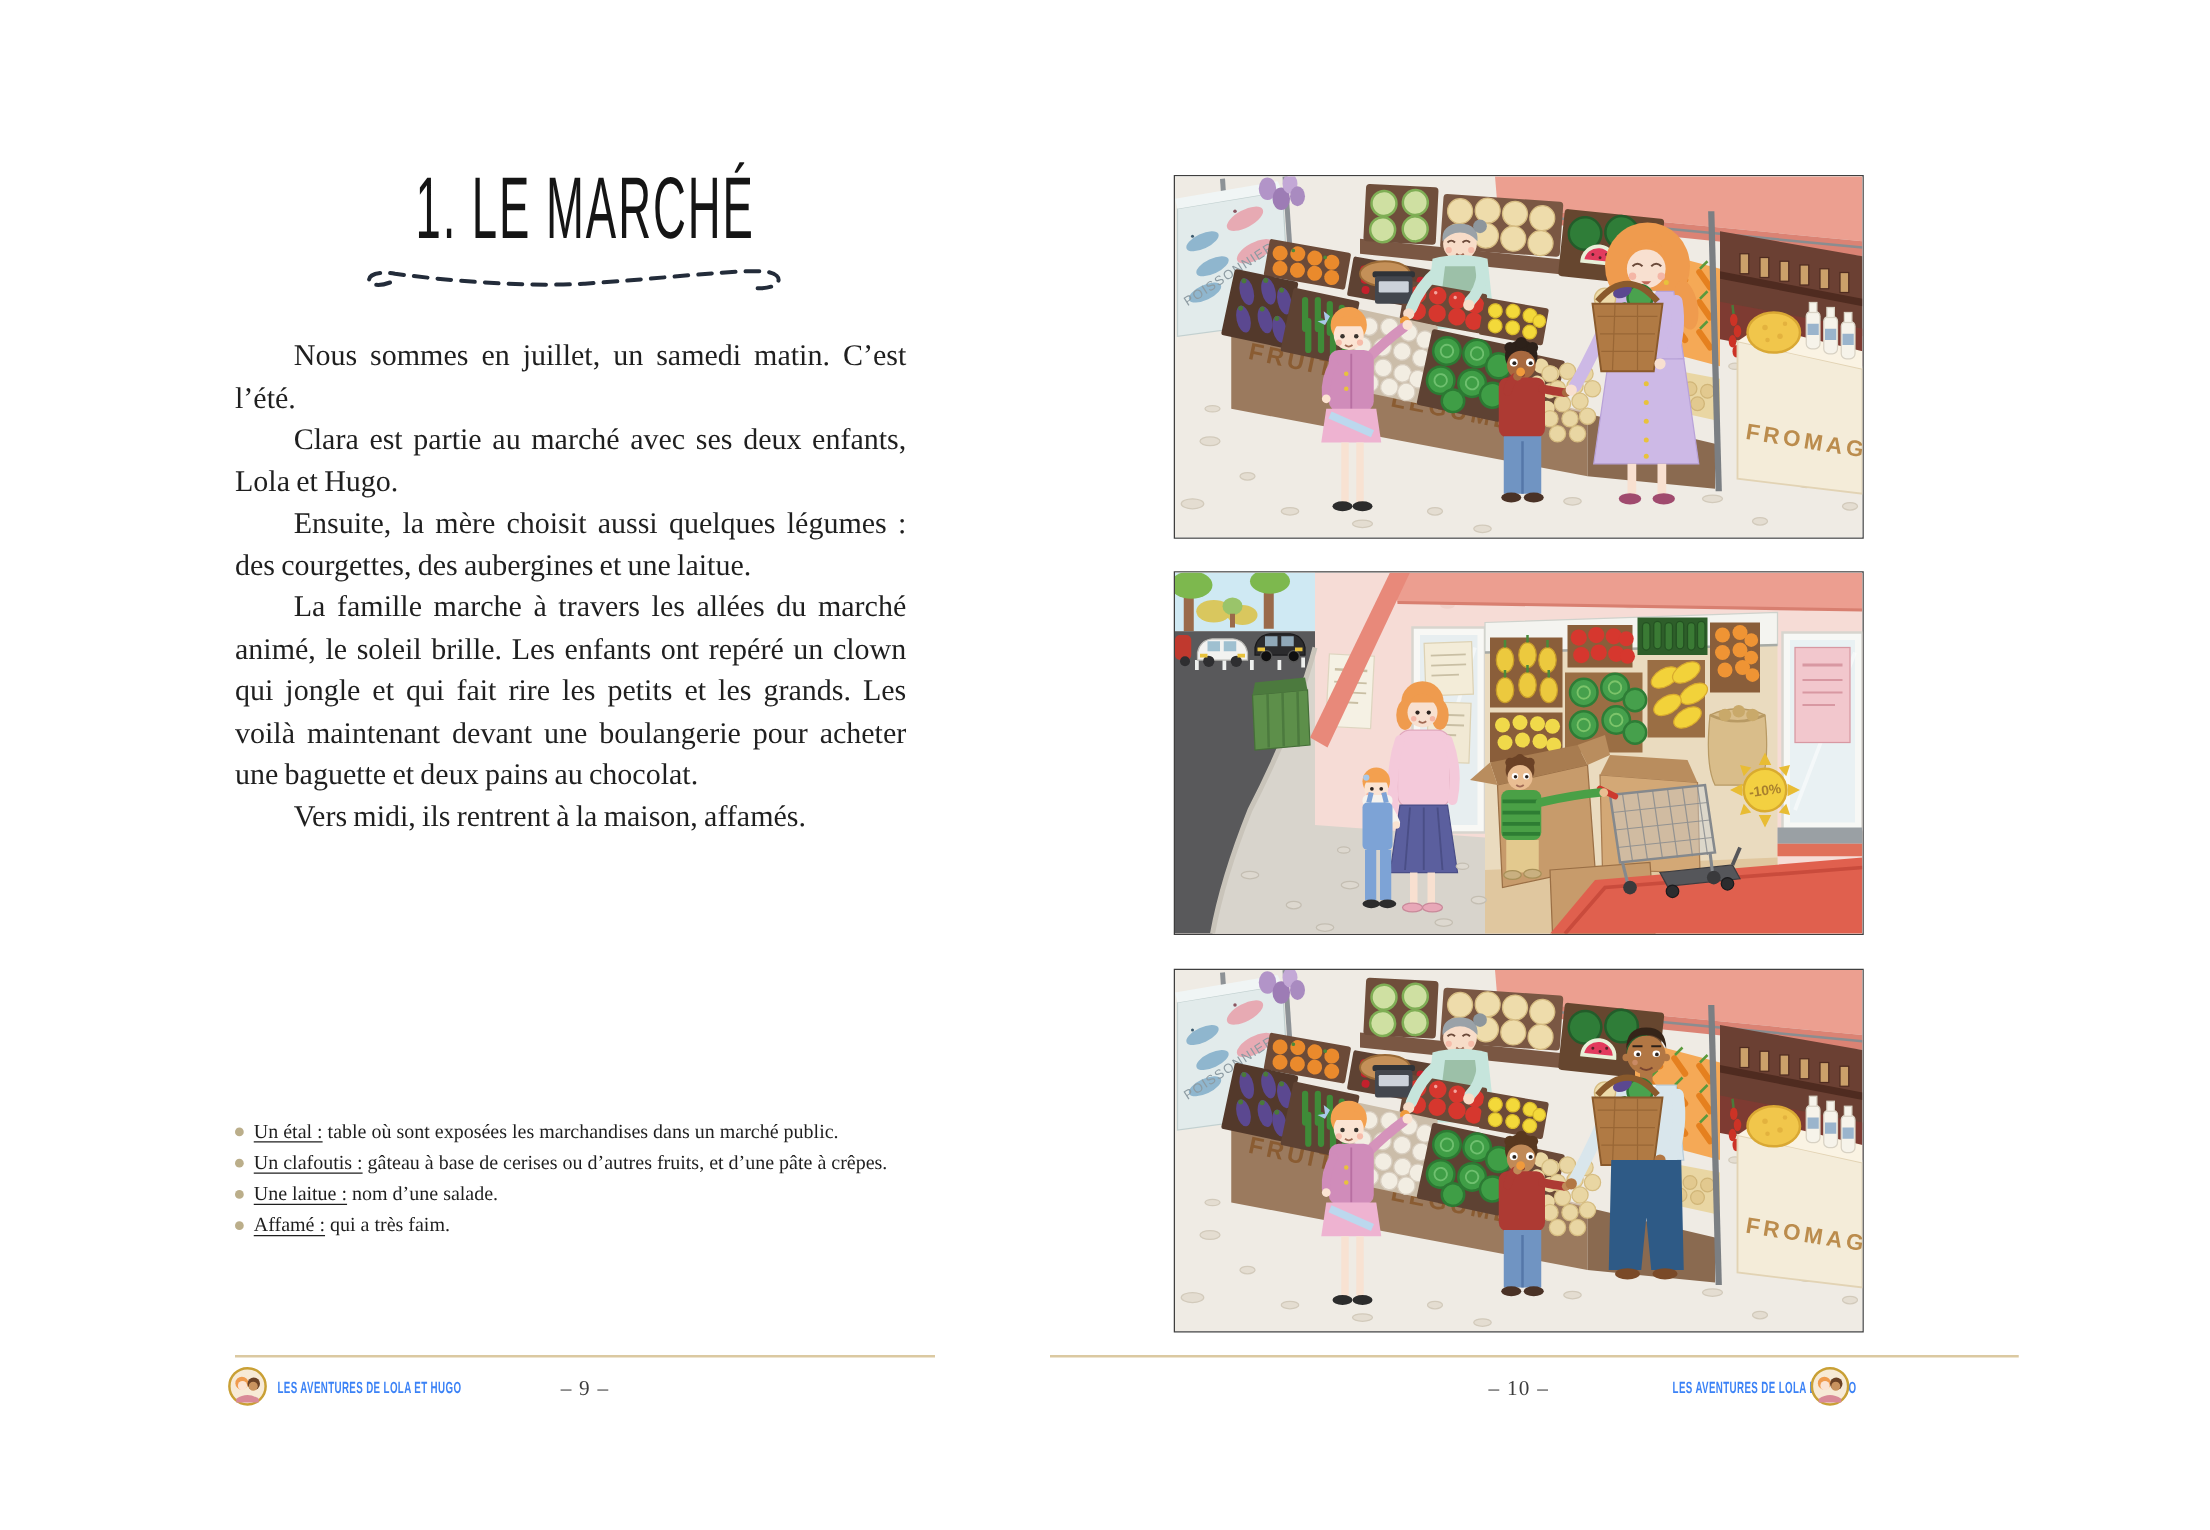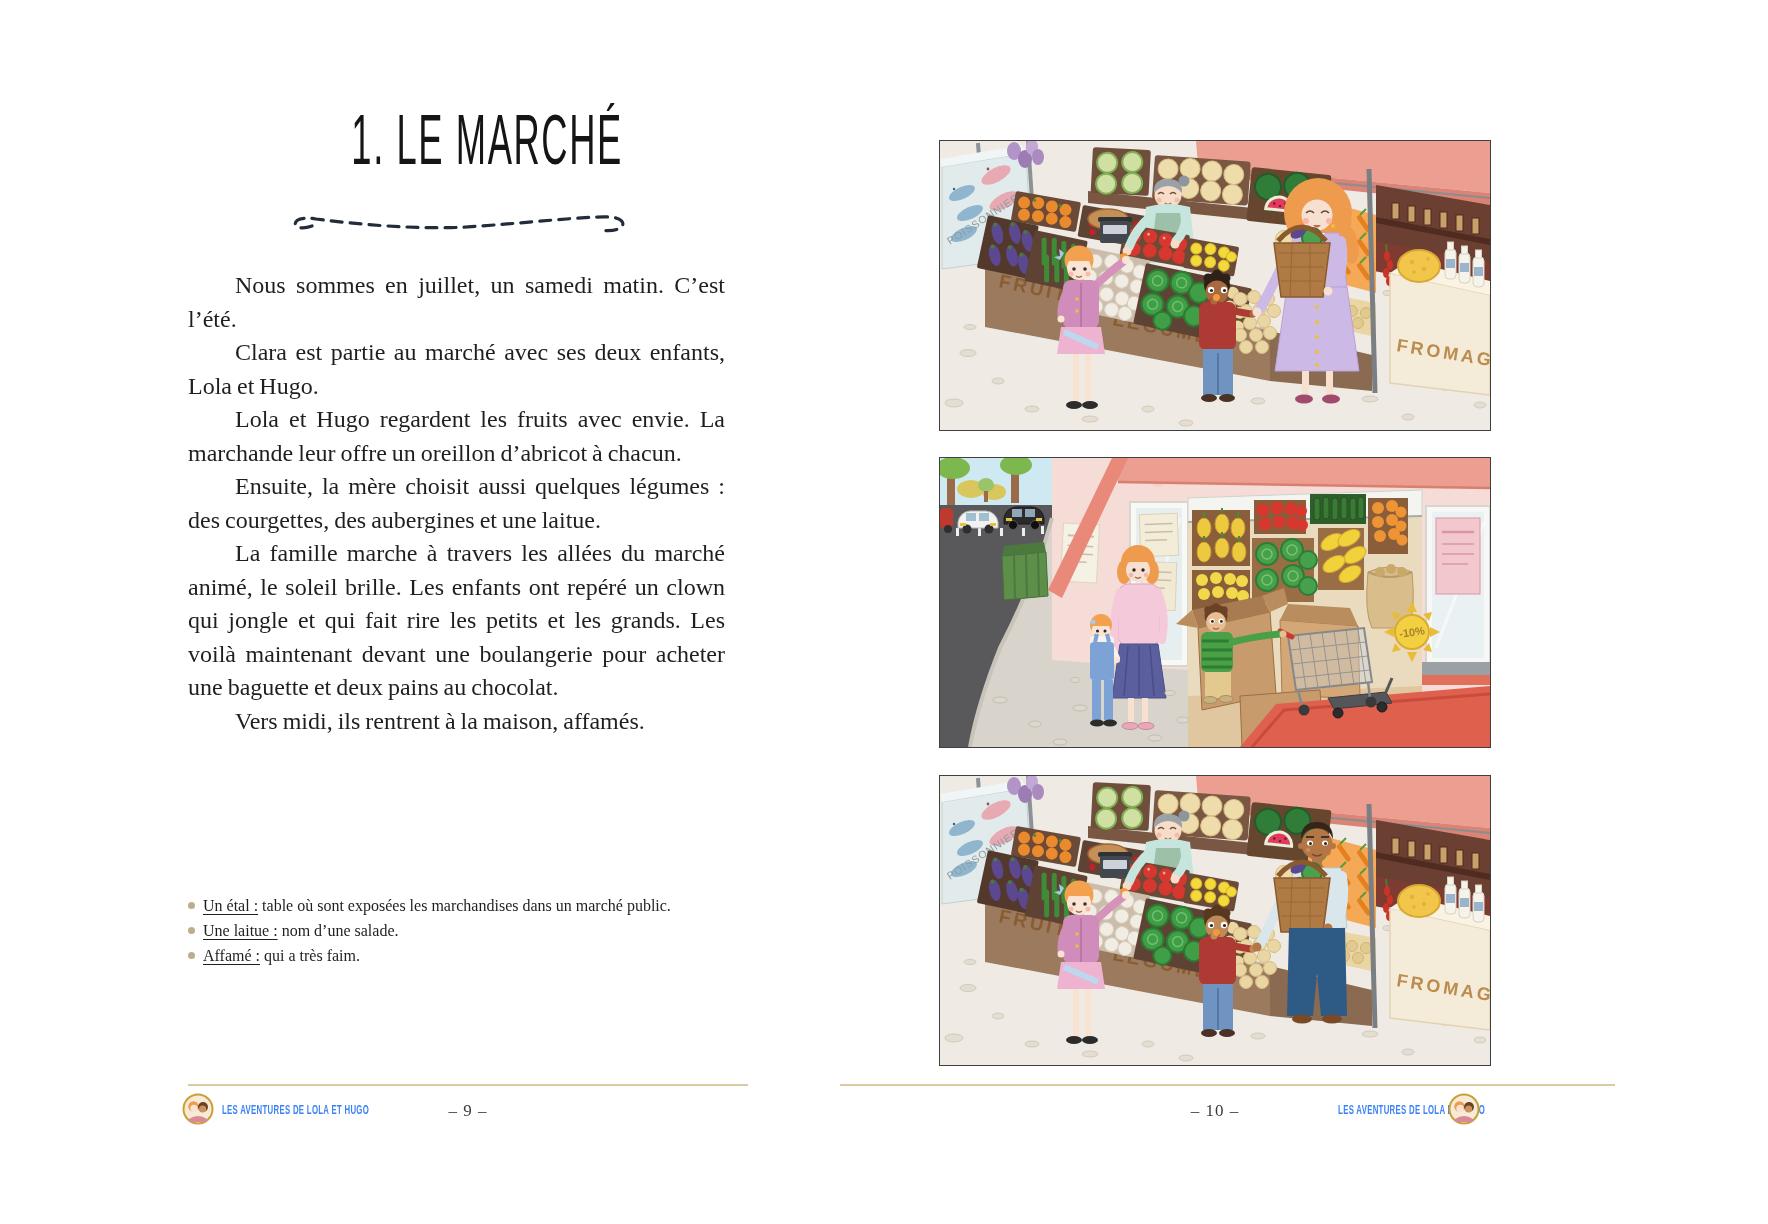--- a/index.html
+++ b/index.html
@@ -1,20 +1,20 @@
 <!DOCTYPE html>
 <html><head>
 <meta charset="utf-8">
 <style>
 *{margin:0;padding:0;box-sizing:border-box}
 html,body{width:1768px;height:1224px;background:#fff;overflow:hidden}
 body{position:relative;font-family:"Liberation Serif",serif;color:#1f1f1f}
 svg{display:block}
 svg text{font-family:"Liberation Sans",sans-serif}
-.page-title{position:absolute;left:188px;top:100px;width:560px;text-align:right;font-family:"Liberation Sans",sans-serif;font-weight:500;font-size:70px;color:#151515;white-space:nowrap}
+.page-title{position:absolute;left:188px;top:126px;width:560px;text-align:center;font-family:"Liberation Sans",sans-serif;font-weight:500;font-size:70px;color:#151515;white-space:nowrap}
 .page-title .inner{display:inline-block;transform:scaleX(.52);transform-origin:center;text-transform:uppercase;letter-spacing:3px}
 .squiggle{position:absolute;left:282px;top:208px}
 .text-col{position:absolute;left:188px;top:269px;width:537px;font-size:24px;line-height:33.5px;text-align:justify;word-spacing:-1px}
 .text-col p{text-indent:47px}
 .vocab{position:absolute;left:188px;top:893px;list-style:none;font-size:16px;line-height:25px;white-space:nowrap}
 .vocab li{position:relative;padding-left:15px}
 .vocab .dot{position:absolute;left:0;top:9px;width:7px;height:7px;border-radius:50%;background:#bbae8a}
 .vocab .term{text-decoration:underline;text-underline-offset:3px}
 .footer-line{position:absolute;top:1084px;height:1.5px;background:#dbc9a1}
 .brand{position:absolute;top:1102px;font-family:"Liberation Sans",sans-serif;font-size:13px;font-weight:700;color:#3b82f6;text-transform:uppercase;white-space:nowrap}
@@ -492,28 +492,28 @@
 
 <h1 class="page-title"><span class="inner">1. Le marché</span></h1>
 
 <svg class="squiggle" width="350" height="30" viewBox="0 0 350 30">
   <path d="M30,18 C8,26 6,6 34,11 C95,19 150,21 185,19 C245,15 305,8 327,9 C349,10 344,26 318,22" fill="none" stroke="#232c3a" stroke-width="3.2" stroke-linecap="round" stroke-dasharray="11 8"></path>
 </svg>
 
 <div class="text-col">
   <p>Nous sommes en juillet, un samedi matin. C’est l’été.</p>
   <p>Clara est partie au marché avec ses deux enfants, Lola et Hugo.</p>
-  <p>Lola et Hugo regardent les fruits avec envie. La marchande leur offre un oreillon d’abricot à chacun.</p>
   <p>Ensuite, la mère choisit aussi quelques légumes : des courgettes, des aubergines et une laitue.</p>
   <p>La famille marche à travers les allées du marché animé, le soleil brille. Les enfants ont repéré un clown qui jongle et qui fait rire les petits et les grands. Les voilà maintenant devant une boulangerie pour acheter une baguette et deux pains au chocolat.</p>
   <p>Vers midi, ils rentrent à la maison, affamés.</p>
 </div>
 
 <ul class="vocab">
   <li><span class="dot"></span><span class="term">Un étal :</span><span> table où sont exposées les marchandises dans un marché public.</span></li>
+  <li><span class="dot"></span><span class="term">Un clafoutis :</span><span> gâteau à base de cerises ou d’autres fruits, et d’une pâte à crêpes.</span></li>
   <li><span class="dot"></span><span class="term">Une laitue :</span><span> nom d’une salade.</span></li>
   <li><span class="dot"></span><span class="term">Affamé :</span><span> qui a très faim.</span></li>
 </ul>
 
 <div class="footer-line" style="left:188px;width:560px"></div>
 <svg class="avatar" style="left:182px" viewBox="0 0 32 32">
     <use href="#avatar-icon" xlink:href="#avatar-icon"></use>
   </svg>
 <div class="brand" style="left:222px"><span class="inner">Les aventures de Lola et Hugo</span></div>
 <div class="pagenum" style="left:188px;width:560px">– 9 –</div>

